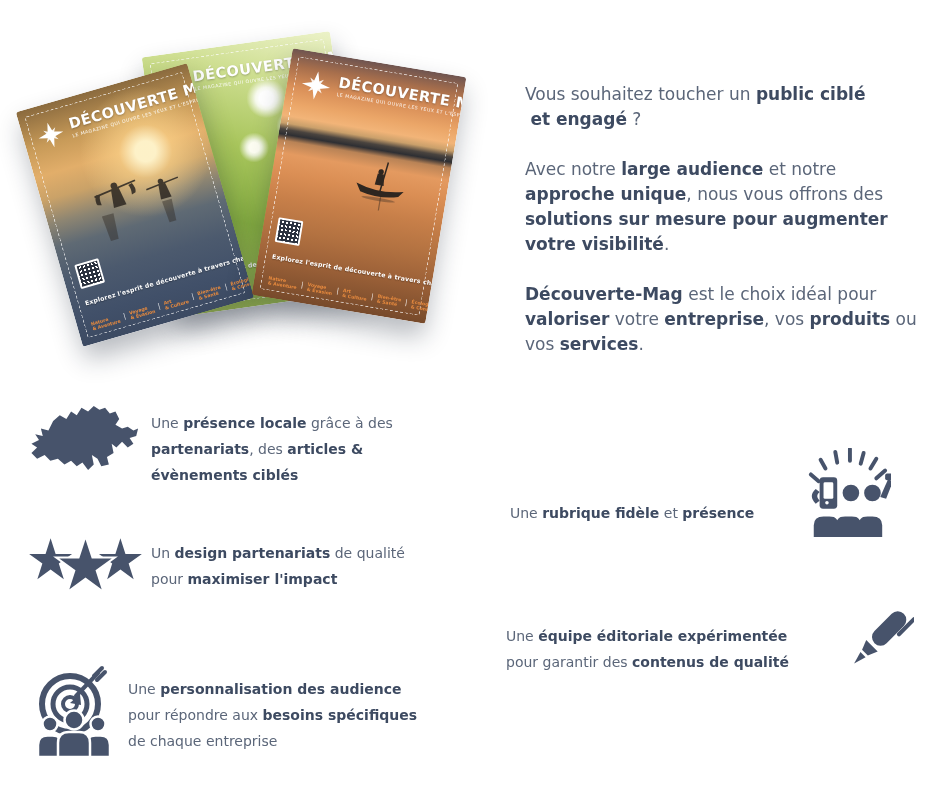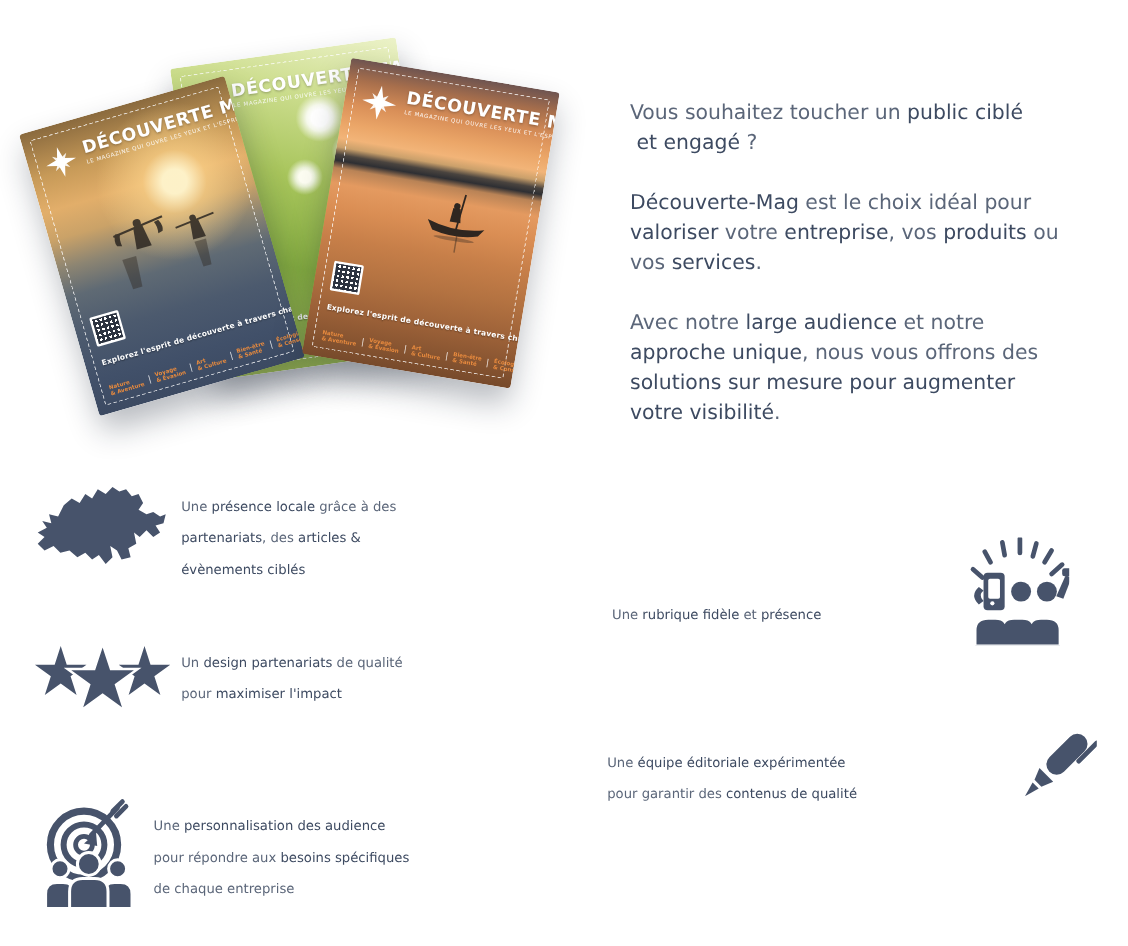--- a/index.html
+++ b/index.html
@@ -9,21 +9,21 @@
     --orange:#e78a3e;
   }
   html,body{margin:0;padding:0;}
   body{
     width:940px;height:788px;position:relative;overflow:hidden;
     background:#ffffff;
     font-family:"DejaVu Sans","Liberation Sans",sans-serif;
     color:var(--txt);
   }
   .rich{white-space:pre-wrap;}
-  .rich .b{font-weight:400;color:var(--bold);}
+  .rich .b{font-weight:700;color:var(--bold);}
 
   
   .covers{position:absolute;left:0;top:0;width:500px;height:420px;}
   .cover{
     position:absolute;border-radius:3px;overflow:hidden;
     box-shadow:0 14px 26px rgba(20,30,45,.30);
   }
   .cover-left{left:46px;top:83px;width:178px;height:244px;transform:rotate(-16deg);z-index:3;}
   .cover-mid{left:159px;top:43px;width:190px;height:262px;transform:rotate(-8deg);z-index:2;}
   .cover-right{left:271px;top:61px;width:176px;height:250px;transform:rotate(9.5deg);z-index:4;}
@@ -74,21 +74,21 @@
   .cat{display:flex;flex-direction:column;color:var(--orange);font-weight:700;font-size:4.6px;line-height:1.25;white-space:nowrap;}
   .cat-sep{color:rgba(255,255,255,.85);font-size:7px;line-height:1;margin-top:1px;}
   .boat{position:absolute;left:44%;top:38%;}
   .workers{position:absolute;left:18%;top:36%;}
 
   
   .intro{position:absolute;left:525px;top:82px;width:400px;font-size:17px;line-height:25px;}
   .intro p{margin:0 0 25px 0;}
 
   
-  .feature-text{position:absolute;font-size:11px;line-height:26px;}
+  .feature-text{position:absolute;font-size:14px;line-height:26px;}
   .ft-presence{left:151px;top:410px;width:330px;}
   .ft-design{left:151px;top:540px;width:340px;}
   .ft-perso{left:128px;top:676px;width:345px;}
   .ft-audience{left:510px;top:500px;width:330px;}
   .ft-equipe{left:506px;top:623px;width:345px;}
   .feature-icon{position:absolute;}
   .ic-swiss{left:22px;top:400px;}
   .ic-stars{left:28px;top:534px;}
   .ic-target{left:36px;top:664px;}
   .ic-crowd{left:803px;top:448px;}
@@ -263,27 +263,27 @@
           <span>Arts</span>
           <span>&amp; Société</span>
         </span>
       </div>
   </div>
 </div>
 
 <div class="intro">
   <p class="rich"><span>Vous souhaitez toucher un </span><span class="b">public ciblé</span><span>
  </span><span class="b">et engagé</span><span> ?</span></p>
-  <p class="rich"><span class="b">Découverte-Mag</span><span> est le choix idéal pour
-</span><span class="b">valoriser</span><span> votre </span><span class="b">entreprise</span><span>, vos </span><span class="b">produits</span><span> ou
-vos </span><span class="b">services</span><span>.</span></p>
   <p class="rich"><span>Avec notre </span><span class="b">large audience</span><span> et notre
 </span><span class="b">approche unique</span><span>, nous vous offrons des
 </span><span class="b">solutions sur mesure pour augmenter
 votre visibilité</span><span>.</span></p>
+  <p class="rich"><span class="b">Découverte-Mag</span><span> est le choix idéal pour
+</span><span class="b">valoriser</span><span> votre </span><span class="b">entreprise</span><span>, vos </span><span class="b">produits</span><span> ou
+vos </span><span class="b">services</span><span>.</span></p>
 </div>
 
 <svg class="feature-icon ic-swiss" width="118" height="76" viewBox="0 0 125 76">
   <polygon fill="#47536b" points="33,20 40,14 47,18 52,10 58,14 63,6 70,10 76,4 82,8 88,6 93,12 99,10 103,18 99,24 106,28 112,26 118,30 123,28 121,36 114,38 118,44 112,48 106,42 100,48 95,44 97,54 90,58 92,66 84,68 80,60 74,56 76,66 70,72 64,64 58,68 52,62 45,66 38,60 30,62 24,56 16,60 10,54 16,48 10,44 18,40 14,34 22,36 20,28 28,30"></polygon>
 </svg>
 <div class="feature-text rich ft-presence"><span>Une </span><span class="b">présence locale</span><span> grâce à des
 </span><span class="b">partenariats</span><span>, des </span><span class="b">articles &amp;
 évènements ciblés</span></div>
 
 <svg class="feature-icon ic-stars" width="115" height="60" viewBox="0 0 112 58">

